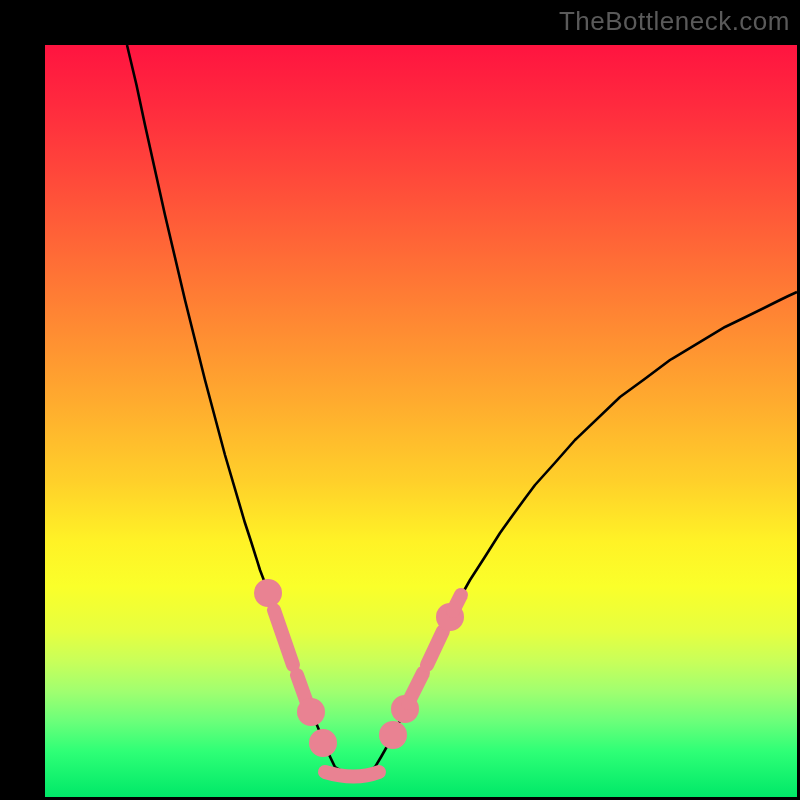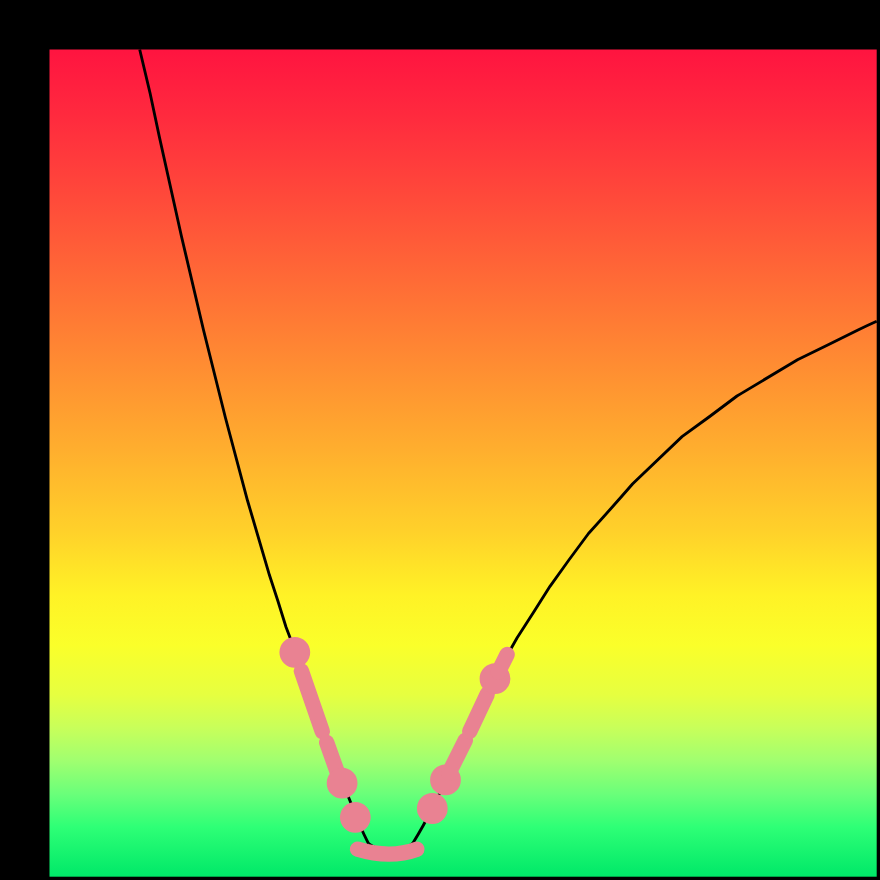--- a/index.html
+++ b/index.html
@@ -120,14 +120,15 @@
         <circle cx="360" cy="664" r="7"></circle>
         <line x1="363" y1="658" x2="378" y2="628"></line>
         <line x1="382" y1="620" x2="398" y2="586"></line>
         <circle cx="405" cy="572" r="7"></circle>
         <line x1="408" y1="566" x2="416" y2="550"></line>
       </g>
 
     </svg>
   </div>
 
+  <div class="watermark">TheBottleneck.com</div>
 
 </div>
 
 </body></html>

